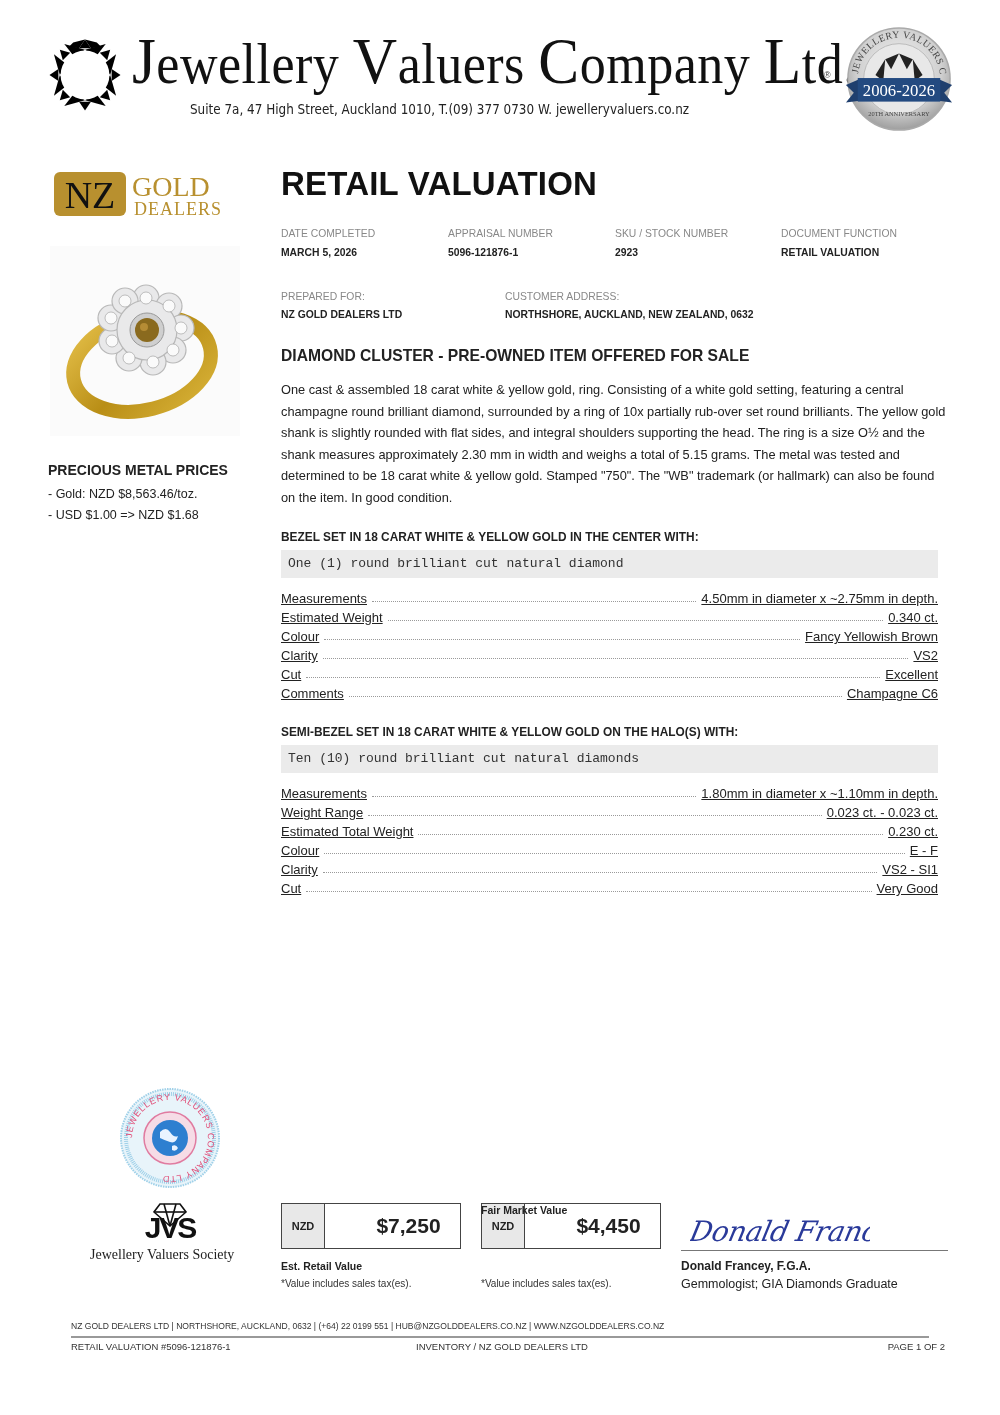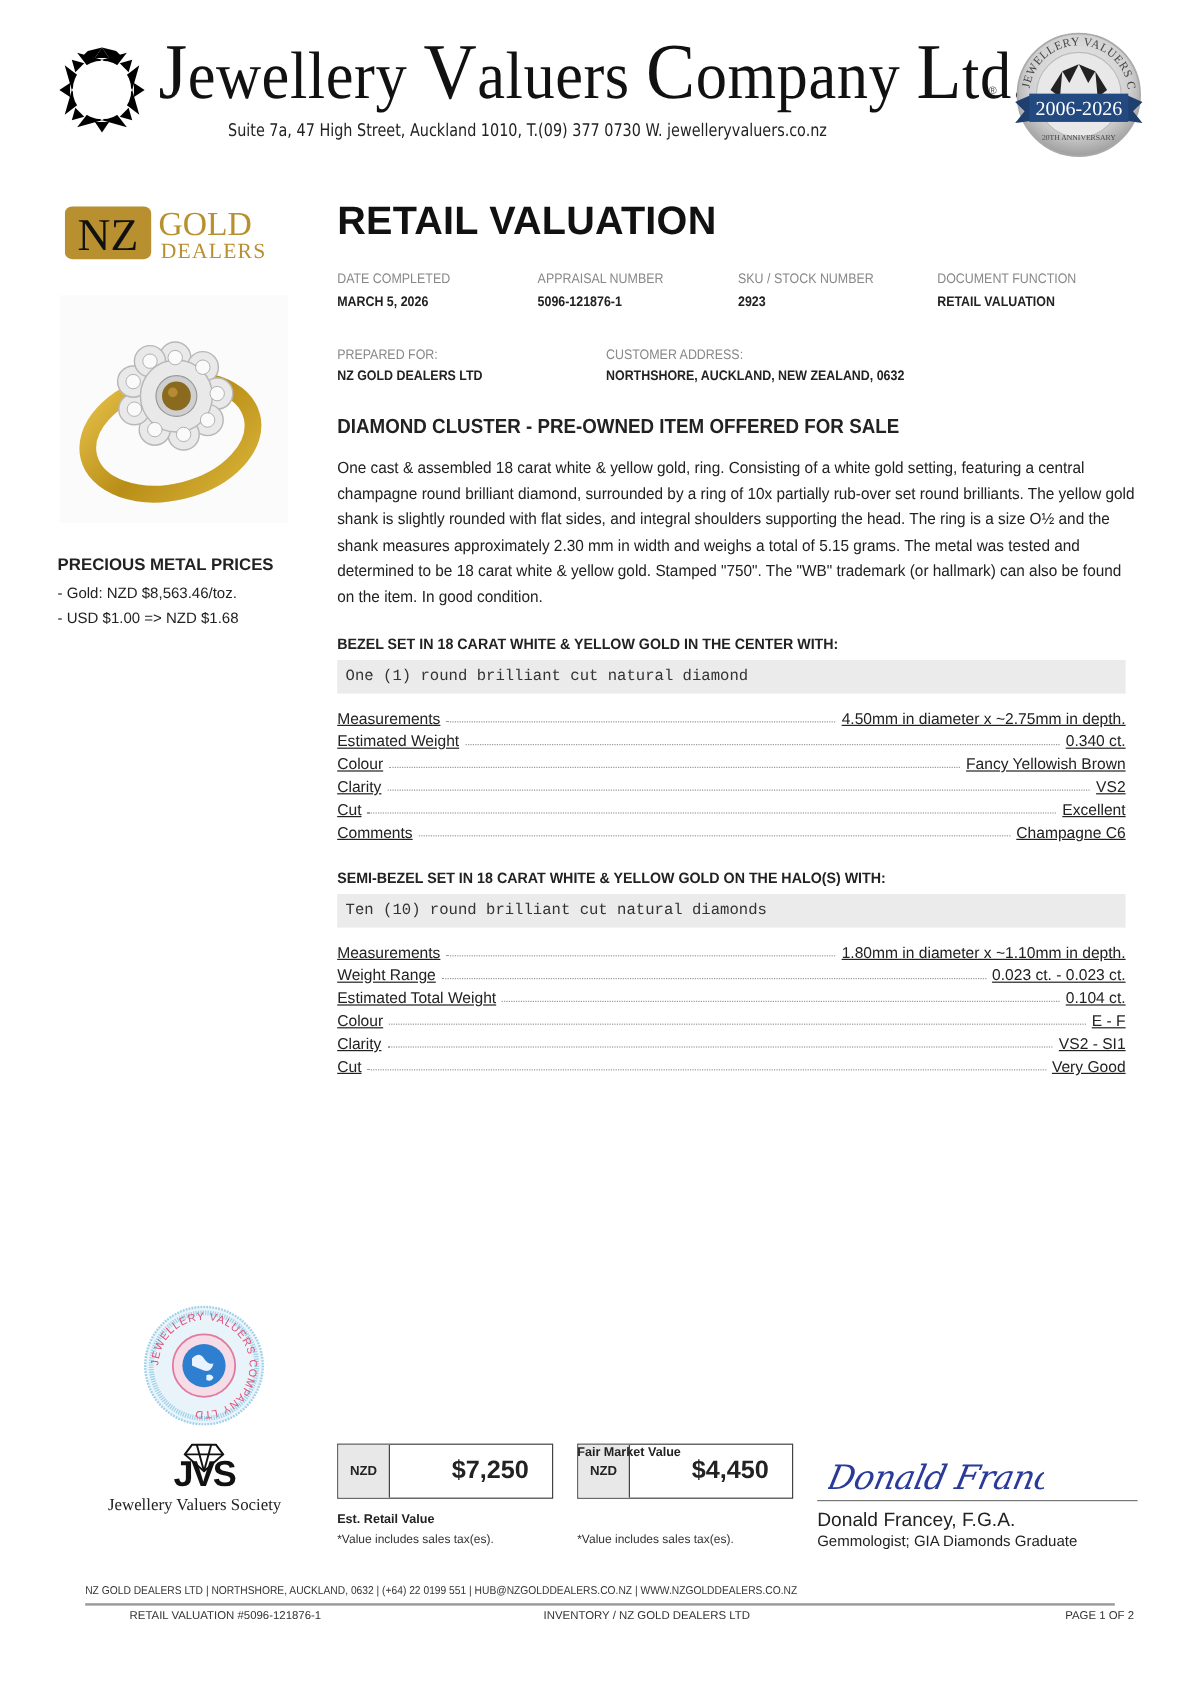--- a/index.html
+++ b/index.html
@@ -52,26 +52,26 @@
 
   .value-box { top:1203px; width:180px; height:46px; border:1.5px solid #444; display:flex; box-sizing:border-box; }
   .value-box .cur { width:42px; background:#e8e8e8; border-right:1.5px solid #444; display:flex; align-items:center;
                     justify-content:center; font-size:11px; font-weight:bold; color:#222; }
   .value-box .amt { flex:1; display:flex; align-items:center; justify-content:center; font-size:21px; font-weight:bold; color:#222;margin-left:32px; }
   .value-label { font-size:10.5px; font-weight:bold; color:#222; white-space:nowrap; }
   .value-note { font-size:10px; color:#333; white-space:nowrap; }
 
   .signature { left:690px; top:1205px; width:180px; height:50px; }
   .sig-line { left:681px; top:1250px; width:267px; height:1px; background:#777; }
-  .signer-name { left:681px; top:1259px; font-size:16px; font-weight:normal; color:#222; }
+  .signer-name { left:681px; top:1259px; font-size:12px; font-weight:bold; color:#222; }
   .signer-title { left:681px; top:1277px; font-size:12.5px; color:#222; }
 
   .footer-line1 { left:71px; top:1320px; font-size:9.5px; color:#333; white-space:nowrap; transform:scaleX(0.9); transform-origin:left top; }
   .footer-rule { left:71px; top:1336px; width:858px; height:1.5px; background:#999; }
-  .footer-item { top:1341px; font-size:9.5px; color:#333; white-space:nowrap;margin-left:37px; }
+  .footer-item { top:1341px; font-size:9.5px; color:#333; white-space:nowrap; }
 </style>
 </head>
 <body>
 
 <svg class="abs logo-star" viewBox="0 0 100 100">
   <g fill="#000">
     <polygon points="50,2 58,14 42,14"></polygon>
     <polygon points="84,16 80,30 70,20"></polygon>
     <polygon points="98,50 86,58 86,42"></polygon>
     <polygon points="84,84 70,80 80,70"></polygon>
@@ -239,21 +239,21 @@
       <span class="v">1.80mm in diameter x ~1.10mm in depth.</span>
     </div>
   <div class="spec-row">
       <span class="k">Weight Range</span>
       <span class="dots"></span>
       <span class="v">0.023 ct. - 0.023 ct.</span>
     </div>
   <div class="spec-row">
       <span class="k">Estimated Total Weight</span>
       <span class="dots"></span>
-      <span class="v">0.104 ct.</span>
+      <span class="v">0.230 ct.</span>
     </div>
   <div class="spec-row">
       <span class="k">Colour</span>
       <span class="dots"></span>
       <span class="v">E - F</span>
     </div>
   <div class="spec-row">
       <span class="k">Clarity</span>
       <span class="dots"></span>
       <span class="v">VS2 - SI1</span>

